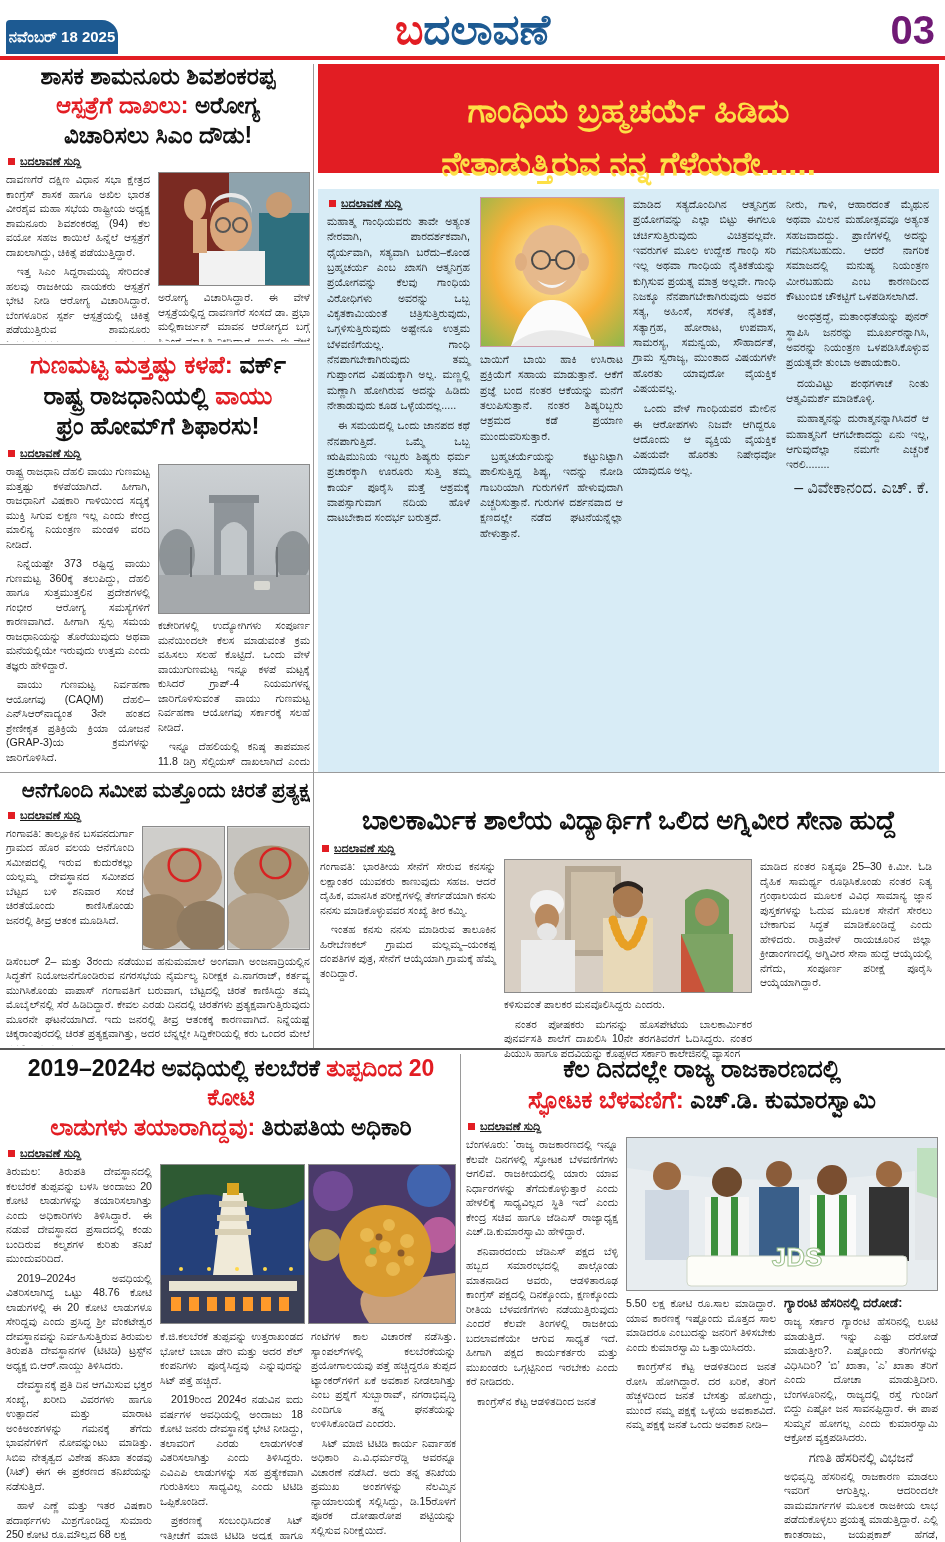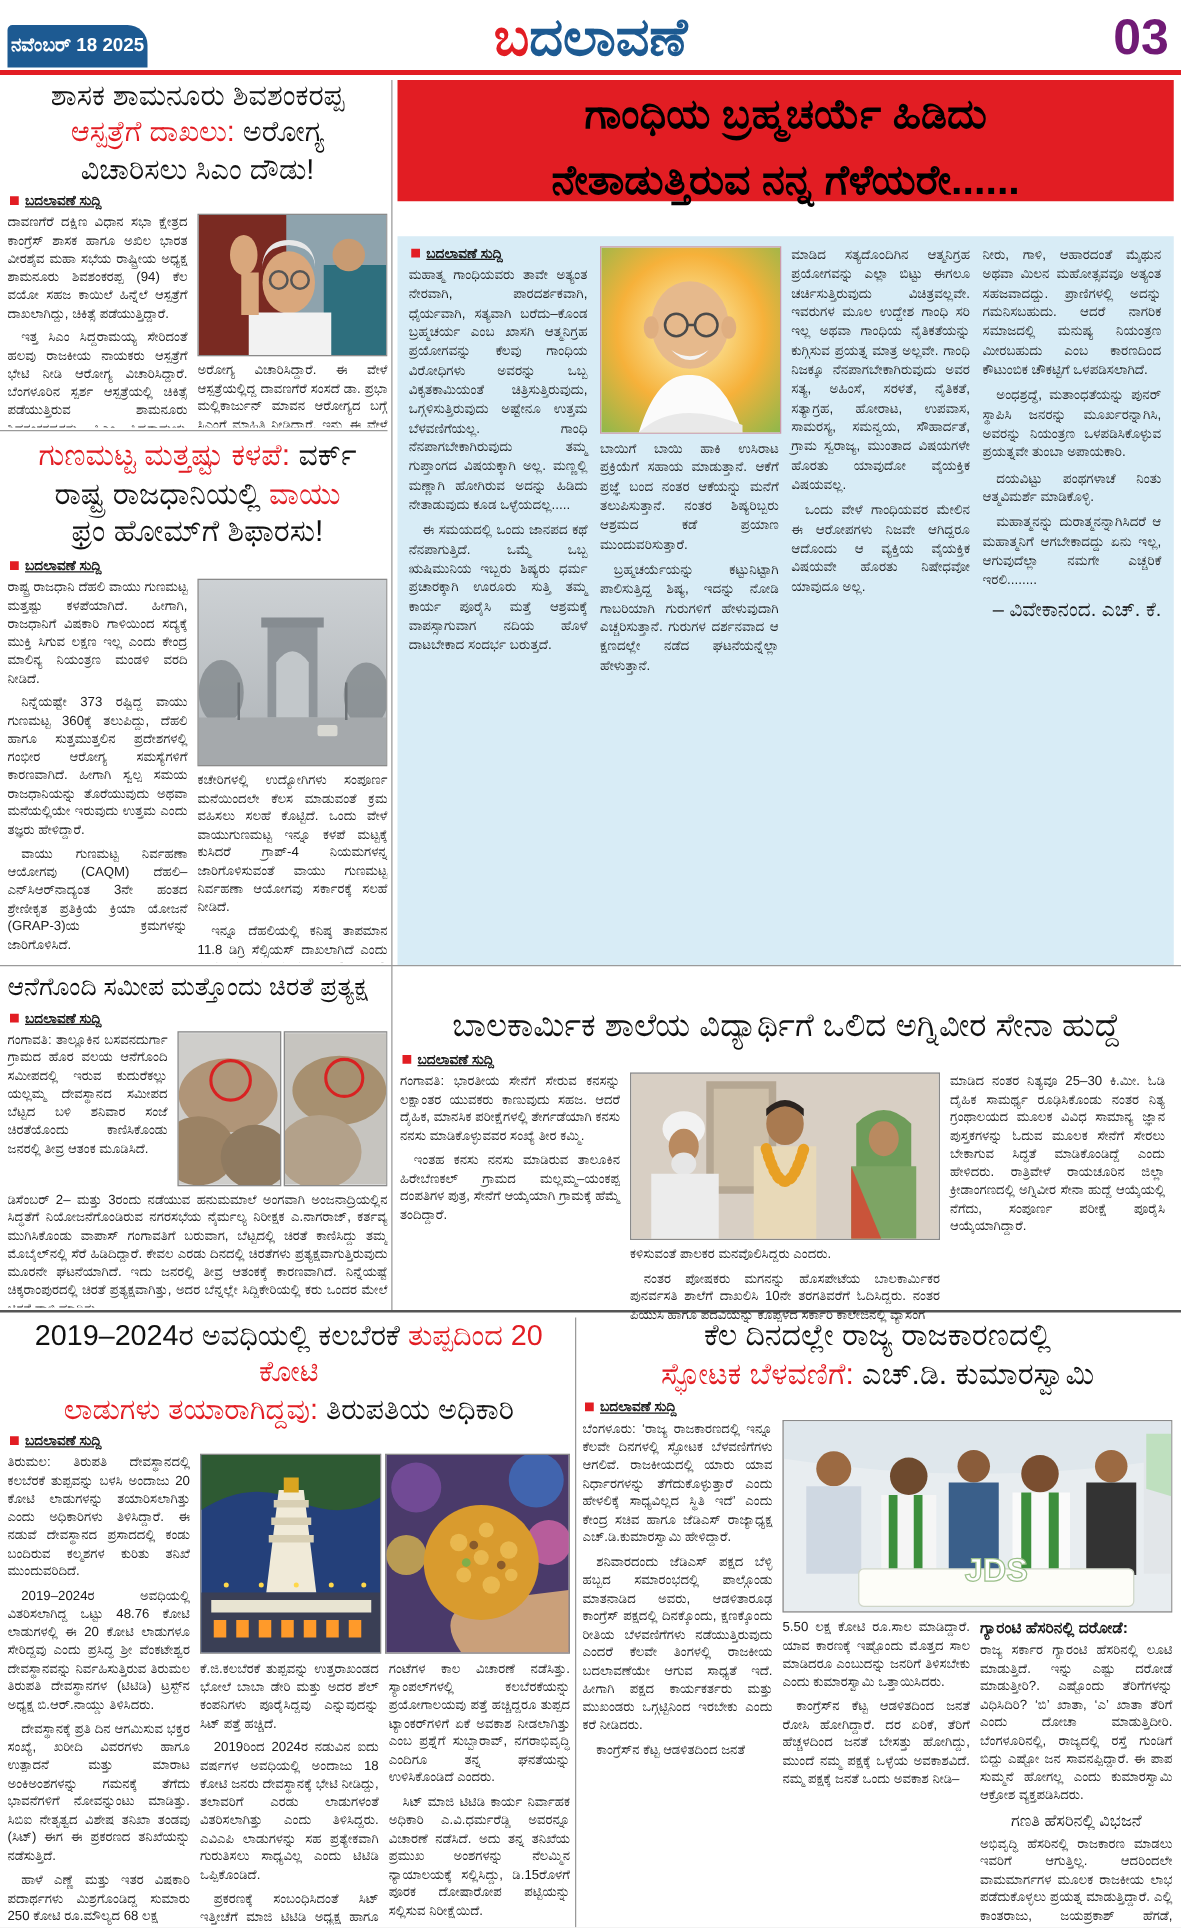--- a/index.html
+++ b/index.html
@@ -10,34 +10,34 @@
             color:#fff;font-weight:bold;font-size:15px;line-height:34px;text-align:center;
             border-radius:4px 16px 0 0;}
   .masthead{position:absolute;left:0;right:0;top:6px;text-align:center;font-size:42px;font-weight:bold;color:#1d5a92;}
   .masthead .m-first{color:#e21d23;}
   .pageno{position:absolute;right:10px;top:8px;font-size:40px;font-weight:bold;color:#701a75;}
   .red-rule{position:absolute;left:0;top:56px;width:945px;height:4px;background:#e21d23;}
   
   .vrule,.hrule{position:absolute;background:#9a9a9a;}
   
   .article{position:absolute;overflow:hidden;}
-  .hl{font-weight:normal;text-align:center;line-height:1.28;color:#111;}
+  .hl{font-weight:bold;text-align:center;line-height:1.28;color:#111;}
   .hl .red{color:#e21d23;}
   .byline{font-size:11px;font-weight:bold;margin:5px 0 4px 2px;}
   .byline .txt{text-decoration:underline;}
   .bl-sq{display:inline-block;width:7px;height:7px;background:#e21d23;margin-right:5px;}
   .cols{display:flex;gap:8px;}
   .col p{font-size:10.6px;line-height:1.37;text-align:justify;margin:0 0 5px;text-indent:11px;}
   .col p.nofirst{text-indent:0;}
   .photo{display:block;border:1px solid #8a8a8a;background:#ddd;}
   .subhead{font-size:13px;font-weight:normal;text-align:center;margin:4px 0 3px;}
   .subhead-inline{font-size:12.5px;font-weight:bold;margin:0 0 3px;text-align:left;}
   
-  .red-banner{position:absolute;left:318px;top:64px;width:621px;height:97px;background:#e21d23;
-              color:#000000;font-weight:bold;font-size:33px;text-align:center;line-height:1.62;padding-top:0;box-sizing:border-box;}
+  .red-banner{position:absolute;left:318px;top:64px;width:621px;height:109px;background:#e21d23;
+              color:#fde047;font-weight:bold;font-size:33px;text-align:center;line-height:1.62;padding-top:20px;box-sizing:border-box;}
   .blue-box{position:absolute;left:318px;top:189px;width:621px;height:583px;background:#d8ecf6;
             box-sizing:border-box;padding:8px 9px;}
   .blue-box .cols{gap:10px;}
   .blue-box .col p{font-size:10.8px;line-height:1.42;}
   .signature{font-size:16px;font-weight:normal;text-align:right;margin-top:6px;}
 </style>
 </head>
 <body>
 
 <div class="page">
@@ -121,21 +121,21 @@
           <line x1="118" y1="82" x2="118" y2="112" stroke="#6d7276" stroke-width="2"></line>
         </svg>
         <div style="height:4px;"></div>
         <p class="nofirst">ಕಚೇರಿಗಳಲ್ಲಿ ಉದ್ಯೋಗಿಗಳು ಸಂಪೂರ್ಣ ಮನೆಯಿಂದಲೇ ಕೆಲಸ ಮಾಡುವಂತೆ ಕ್ರಮ ವಹಿಸಲು ಸಲಹೆ ಕೊಟ್ಟಿದೆ. ಒಂದು ವೇಳೆ ವಾಯುಗುಣಮಟ್ಟ ಇನ್ನೂ ಕಳಪೆ ಮಟ್ಟಕ್ಕೆ ಕುಸಿದರೆ ಗ್ರಾಪ್-4 ನಿಯಮಗಳನ್ನ ಜಾರಿಗೊಳಿಸುವಂತೆ ವಾಯು ಗುಣಮಟ್ಟ ನಿರ್ವಹಣಾ ಆಯೋಗವು ಸರ್ಕಾರಕ್ಕೆ ಸಲಹೆ ನೀಡಿದೆ.</p>
         <p>ಇನ್ನೂ ದೆಹಲಿಯಲ್ಲಿ ಕನಿಷ್ಠ ತಾಪಮಾನ 11.8 ಡಿಗ್ರಿ ಸೆಲ್ಸಿಯಸ್ ದಾಖಲಾಗಿದೆ ಎಂದು ಭಾರತೀಯ ಹವಾಮಾನ ಇಲಾಖೆ ತಿಳಿಸಿದೆ. ಗರಿಷ್ಠ ತಾಪಮಾನ 28.2 ಡಿಗ್ರಿ ಸೆಲ್ಸಿಯಸ್ ತಲುಪುವ ಸಾಧ್ಯತೆ ಇದೆ. ಈಗಾಗಲೇ ದೆಹಲಿ ಸರ್ಕಾರ ಶಾಲೆಗಳು ಹೊರಾಂಗಣ ಚಟುವಟಿಕೆಗಳು ಹಾಗೂ ಕ್ರೀಡೆಗಳನ್ನು ಸ್ಥಗಿತಗೊಳಿಸುವಂತೆ ಆದೇಶಿಸಿದೆ.</p>
       </div>
     </div>
   </div>
 
   <div class="article" style="left:6px;top:778px;width:304px;height:268px;">
-    <div class="hl" style="font-size:20px;text-align:left;">
+    <div class="hl" style="font-size:20px;text-align:right;">
       <span>ಆನೆಗೊಂದಿ ಸಮೀಪ ಮತ್ತೊಂದು ಚಿರತೆ ಪ್ರತ್ಯಕ್ಷ</span>
     </div>
     <div class="byline"><span class="bl-sq"></span><span class="txt">ಬದಲಾವಣೆ ಸುದ್ದಿ</span></div>
     <div class="cols">
       <div class="col" style="width:130px;">
         <p class="nofirst">ಗಂಗಾವತಿ: ತಾಲ್ಲೂಕಿನ ಬಸವನದುರ್ಗಾ ಗ್ರಾಮದ ಹೊರ ವಲಯ ಆನೆಗೊಂದಿ ಸಮೀಪದಲ್ಲಿ ಇರುವ ಕುದುರೆಕಲ್ಲು ಯಲ್ಲಮ್ಮ ದೇವಸ್ಥಾನದ ಸಮೀಪದ ಬೆಟ್ಟದ ಬಳಿ ಶನಿವಾರ ಸಂಜೆ ಚಿರತೆಯೊಂದು ಕಾಣಿಸಿಕೊಂಡು ಜನರಲ್ಲಿ ತೀವ್ರ ಆತಂಕ ಮೂಡಿಸಿದೆ.</p>
       </div>
       <div class="col" style="width:168px;display:flex;gap:2px;">
         <svg class="photo" width="82" height="122" viewBox="0 0 82 122">
           <rect width="82" height="122" fill="#cfcecb"></rect>

